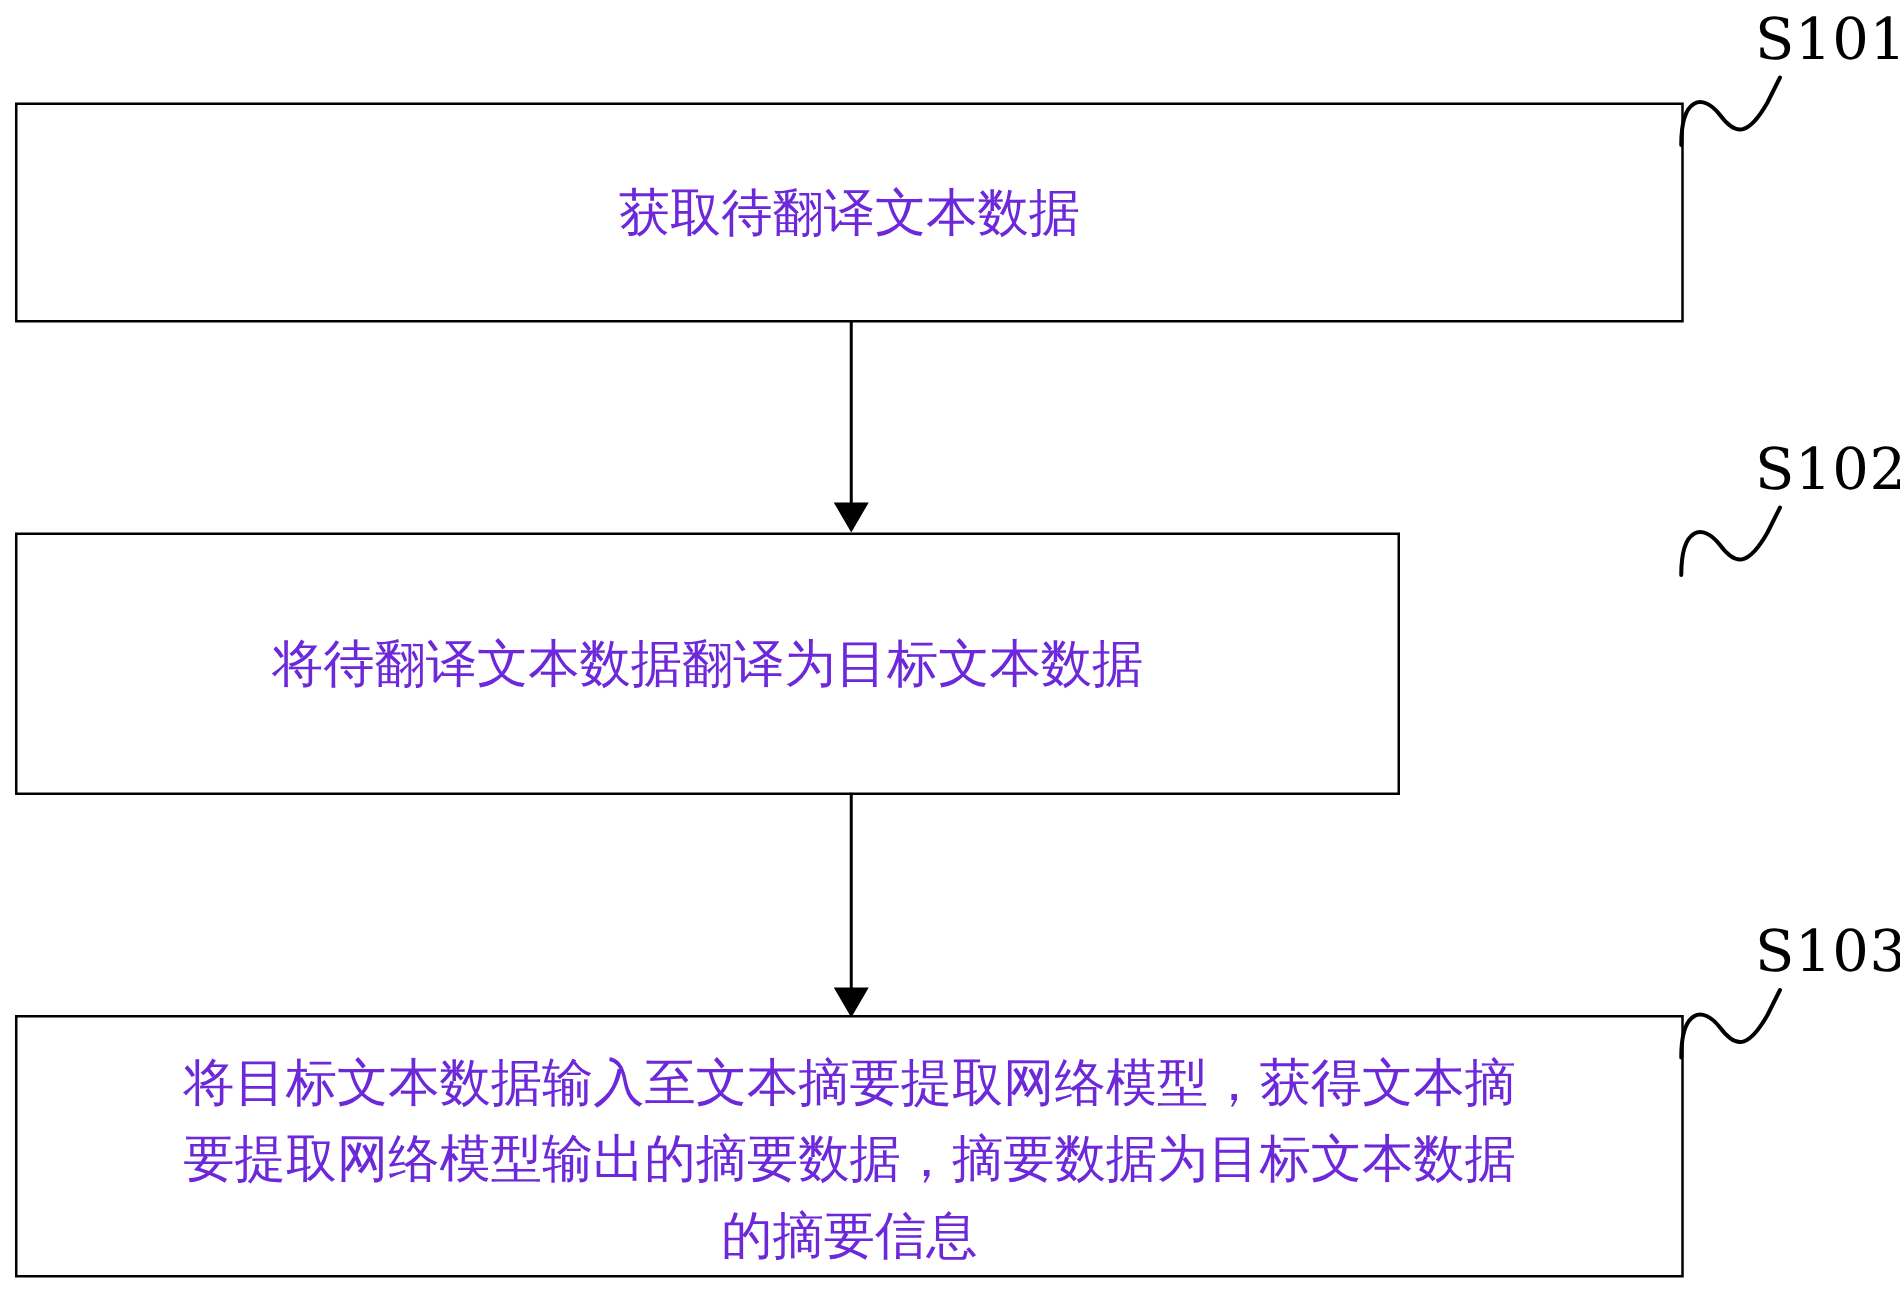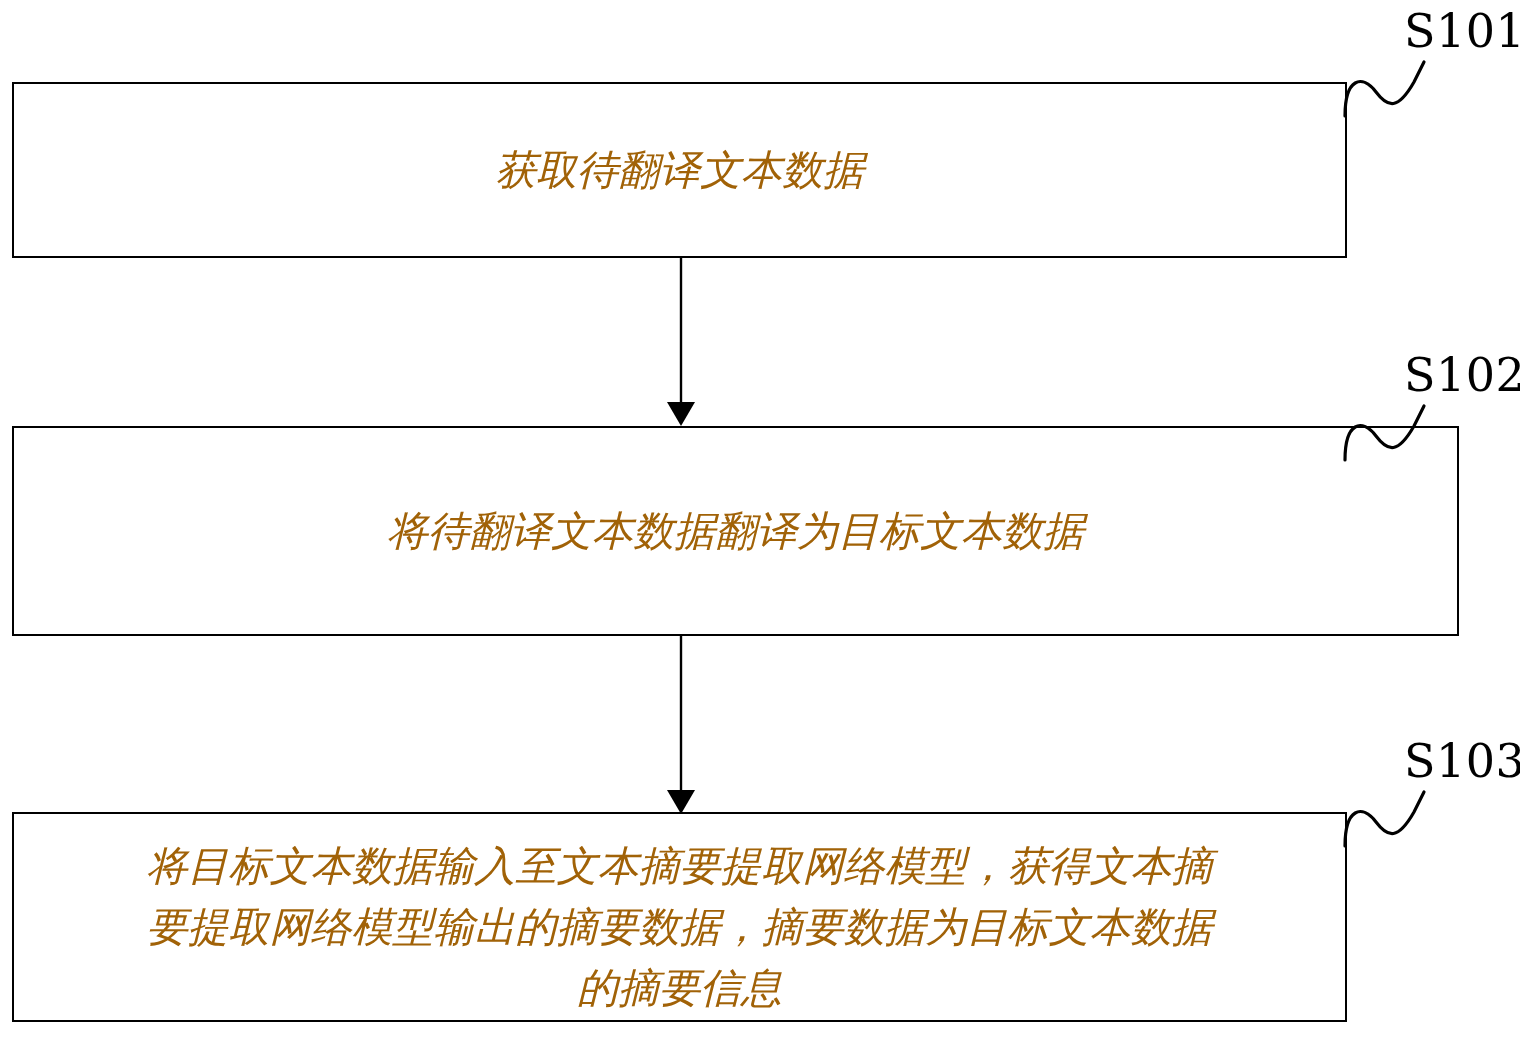--- a/index.html
+++ b/index.html
@@ -21,39 +21,38 @@
   .proc-box {
     position: absolute;
     box-sizing: border-box;
     border: 2px solid #000000;
     background: #ffffff;
     display: flex;
     align-items: center;
     justify-content: center;
   }
   .proc-text {
-    color: #a16207;
+    color: #6d28d9;
     font-family: "DejaVu Serif", "Liberation Serif", serif;
     font-size: 41px;
     line-height: 60px;
     letter-spacing: 0px;
     text-align: center;
     white-space: pre-line;
     padding: 0 18px;
-    font-style: italic;
   }
   .proc-text.justified {
     text-align: center;
     font-size: 41px;
     line-height: 61px;
     margin-top: 20px;
   }
 
   #box-s101 { left: 12px;  top: 82px;  width: 1335px; height: 176px; }
-  #box-s102 { left: 12px;  top: 426px; width: 1447px; height: 210px; }
+  #box-s102 { left: 12px;  top: 426px; width: 1108px; height: 210px; }
   #box-s103 { left: 12px;  top: 812px; width: 1335px; height: 210px; }
 
   
   .arrow {
     position: absolute;
     left: 666px;
     width: 30px;
   }
   .arrow svg { display: block; }
   #arrow-1 { top: 256px; height: 170px; }

